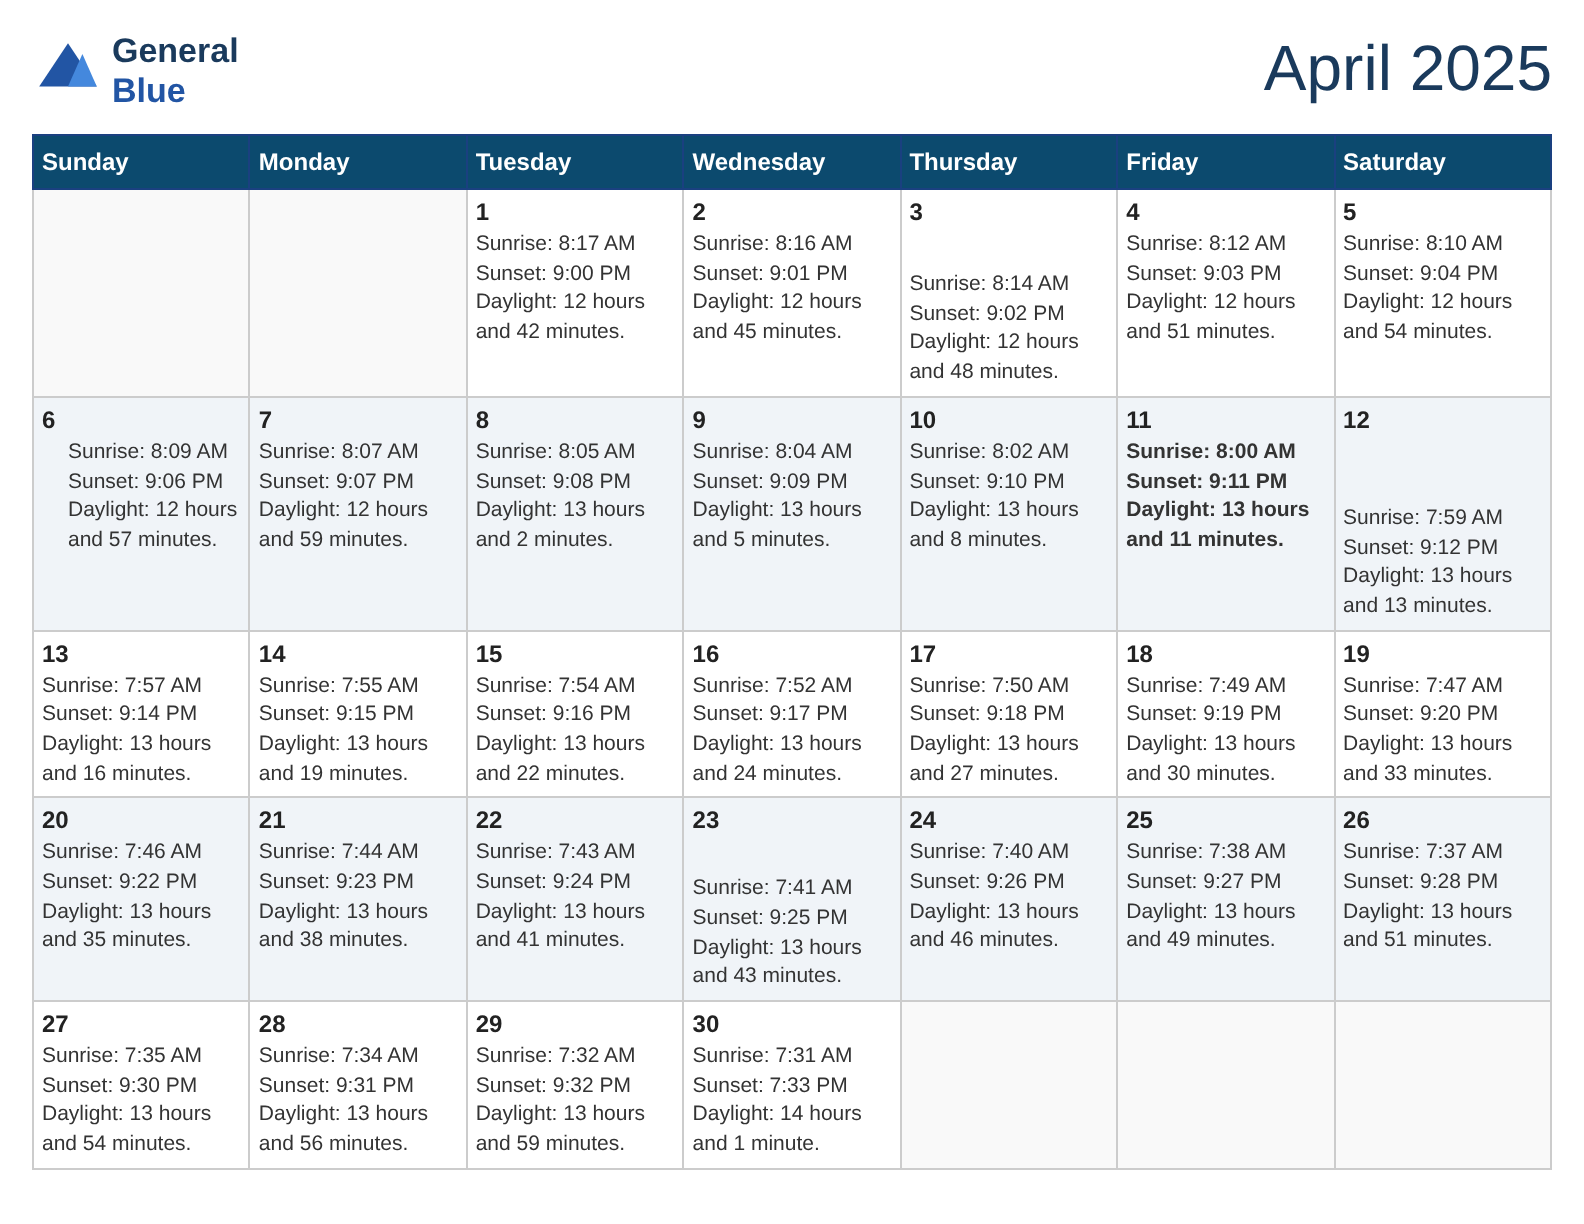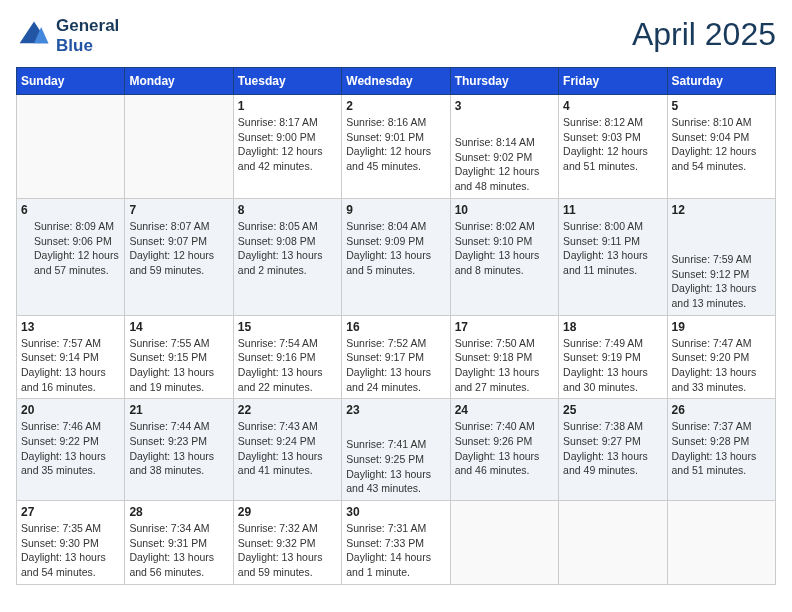--- a/index.html
+++ b/index.html
@@ -34,21 +34,21 @@
     .subtitle {
       font-size: 14px;
       color: #555;
     }
     .calendar {
       width: 100%;
       border-collapse: collapse;
       font-size: 11px;
     }
     .calendar th {
-      background: #1d4ed8;
+      background: #0c4a6e;
       color: #fff;
       padding: 6px 4px;
       text-align: left;
       font-size: 12px;
       border: 1px solid #1a4080;
     }
     .calendar td {
       border: 1px solid #ccc;
       vertical-align: top;
       padding: 4px;
@@ -166,21 +166,21 @@
 Daylight: 13 hours and 5 minutes.</div>
         </td>
         <td>
           <div class="day-num">10</div>
           <div class="cell-text" style="white-space: pre-line;">Sunrise: 8:02 AM
 Sunset: 9:10 PM
 Daylight: 13 hours and 8 minutes.</div>
         </td>
         <td>
           <div class="day-num">11</div>
-          <div class="cell-text" style="white-space: pre-line;">Sunrise: 8:00 AM
+          <div class="cell-text" style="white-space: pre-line; font-weight: bold;">Sunrise: 8:00 AM
 Sunset: 9:11 PM
 Daylight: 13 hours and 11 minutes.</div>
         </td>
         <td>
           <div class="day-num">12</div>
           <div class="cell-text" style="white-space: pre-line; margin-top: 35px;">Sunrise: 7:59 AM
 Sunset: 9:12 PM
 Daylight: 13 hours and 13 minutes.</div>
         </td>
       </tr>

